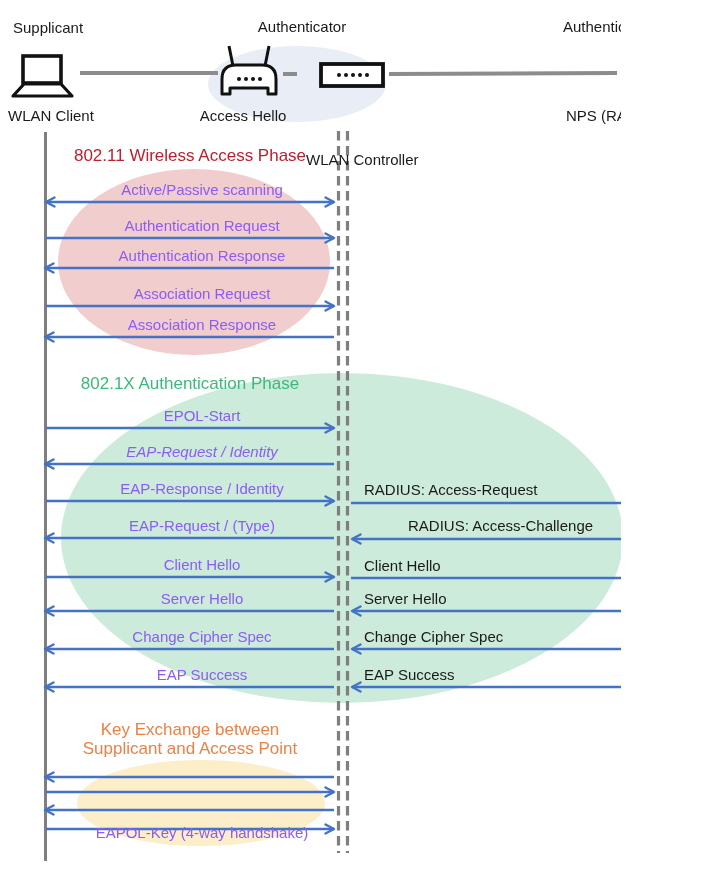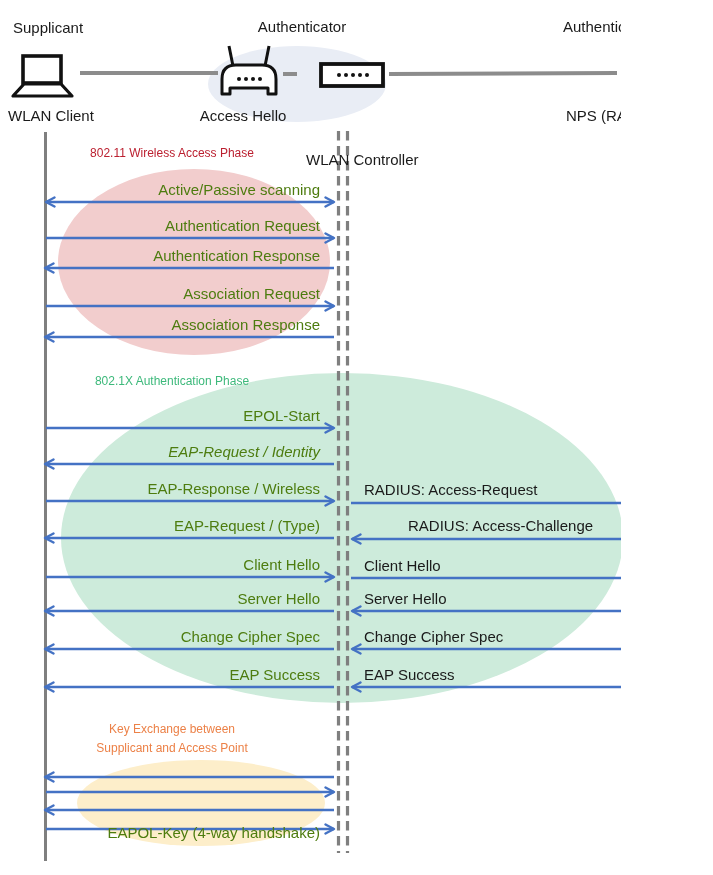--- a/index.html
+++ b/index.html
@@ -3,23 +3,23 @@
 <meta charset="utf-8">
 <style>
   html,body{margin:0;padding:0;background:#fff;}
   #stage{
     position:relative;width:621px;height:875px;background:#fff;
     font-family:"Liberation Sans",sans-serif;overflow:hidden;border-radius:9px;
   }
   #stage svg{position:absolute;left:0;top:0;}
   .lbl{position:absolute;font-size:15px;color:#1a1a1a;white-space:nowrap;}
   .ctr{text-align:center;}
-  .msg{position:absolute;left:32px;width:288px;text-align:right;font-size:15px;color:#4d7c0f;white-space:nowrap;}
+  .msg{position:absolute;left:58px;width:288px;text-align:center;font-size:15px;color:#8b5cf6;white-space:nowrap;}
   .msgr{position:absolute;left:364px;width:286px;text-align:left;font-size:15px;color:#1a1a1a;white-space:nowrap;}
-  .ph-title{position:absolute;left:28px;width:288px;text-align:center;font-size:12px;white-space:nowrap;}
+  .ph-title{position:absolute;left:46px;width:288px;text-align:center;font-size:17px;white-space:nowrap;}
   .p1{color:#BB2030;}
   .p2{color:#3DB97B;}
   .p3{color:#EC8147;line-height:19px;}
 </style>
 </head>
 <body>
 
 <div id="stage">
 
   <svg width="713" height="875" viewBox="0 0 713 875">
@@ -127,21 +127,21 @@
   <div class="ph-title p1" style="top:146px;">802.11 Wireless Access Phase</div>
   <div class="msg" style="top:181px;">Active/Passive scanning</div>
   <div class="msg" style="top:247px;">Authentication Response</div>
   <div class="msg" style="top:217px;">Authentication Request</div>
   <div class="msg" style="top:285px;">Association Request</div>
   <div class="msg" style="top:316px;">Association Response</div>
 
   <div class="ph-title p2" style="top:374px;">802.1X Authentication Phase</div>
   <div class="msg" style="top:407px;">EPOL-Start</div>
   <div class="msg" style="top:443px;font-style:italic;">EAP-Request / Identity</div>
-  <div class="msg" style="top:480px;">EAP-Response / Wireless</div>
+  <div class="msg" style="top:480px;">EAP-Response / Identity</div>
   <div class="msg" style="top:517px;">EAP-Request / (Type)</div>
   <div class="msg" style="top:556px;">Client Hello</div>
   <div class="msg" style="top:590px;">Server Hello</div>
   <div class="msg" style="top:628px;">Change Cipher Spec</div>
   <div class="msg" style="top:666px;">EAP Success</div>
 
   <div class="msgr" style="top:481px;">RADIUS: Access-Request</div>
   <div class="msgr" style="top:517px;margin-left:44px;">RADIUS: Access-Challenge</div>
   <div class="msgr" style="top:557px;">Client Hello</div>
   <div class="msgr" style="top:590px;">Server Hello</div>

